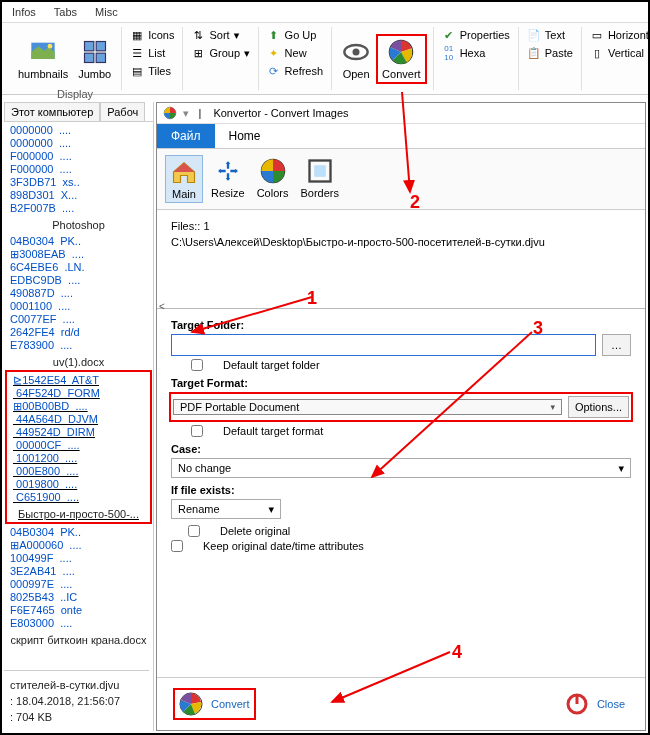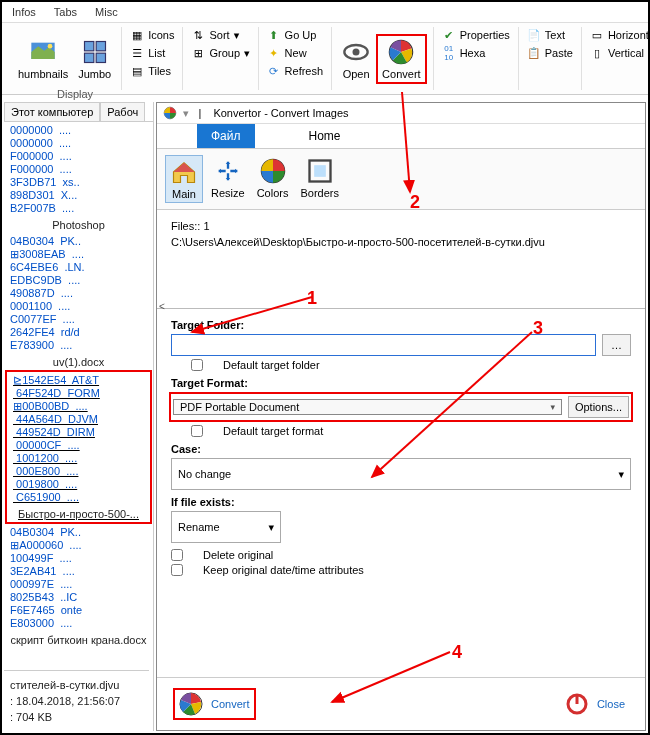--- a/index.html
+++ b/index.html
@@ -27,39 +27,39 @@
 .hexblock .ln { white-space: pre; }
 .hexlabel { text-align: center; padding: 2px 0; color: #222; font-size: 11px; }
 .hex-sel { border: 2px solid #e00; margin: 0 1px; text-decoration: underline; }
 .lp-bottom { position: absolute; bottom: 0; left: 0; right: 4px; border-top: 1px solid #ccc; padding: 6px; font-size: 11px; color: #222; line-height: 16px; }
 
 
 .dialog { position: absolute; left: 154px; top: 100px; right: 2px; bottom: 2px; border: 1px solid #888; background: #fff; display: flex; flex-direction: column; }
 .dlg-title { display: flex; align-items: center; gap: 6px; padding: 3px 6px; background: #fff; border-bottom: 1px solid #ddd; }
 .dlg-title .ic { width: 14px; height: 14px; }
 .dlg-tabs { display: flex; background: #fff; border-bottom: 1px solid #ccc; }
-.dlg-tabs .tab { padding: 5px 14px; font-size: 12px; margin-left: 40px; }
+.dlg-tabs .tab { padding: 5px 14px; font-size: 12px; }
 .dlg-tabs .tab.active { background: #1976d2; color: #fff; }
 .dlg-ribbon { display: flex; gap: 4px; padding: 6px 8px; border-bottom: 1px solid #ccc; background: #fafafa; }
 .dlg-ribbon .bigbtn.active { background: #d6e8f7; border: 1px solid #8ab6e0; }
 .dlg-body { padding: 10px 14px; flex: 1; overflow: hidden; position: relative; }
 .files-info { margin-bottom: 4px; }
 .path { margin-bottom: 8px; word-break: break-all; }
 .splitter { border-top: 1px solid #bbb; margin: 60px -14px 10px; position: relative; }
 .splitter .grip { position: absolute; left: 2px; top: -8px; font-size: 10px; color: #555; }
 .field { margin: 6px 0; }
 .field-label { font-weight: bold; margin-bottom: 3px; display: block; }
 .row { display: flex; align-items: center; gap: 6px; }
 .txtinput { border: 1px solid #2a6fd6; padding: 3px 4px; flex: 1; height: 22px; font-size: 11px; }
 .browse { border: 1px solid #aaa; background: #f3f3f3; padding: 2px 8px; height: 22px; }
 .chk { display: flex; align-items: center; gap: 20px; margin-top: 3px; margin-left: 20px; }
 .chk input { width: 12px; height: 12px; }
 .combo { border: 1px solid #888; background: #f8f8f8; padding: 3px 6px; flex: 1; height: 16px; display: flex; justify-content: space-between; align-items: center; font-family: Consolas, monospace; }
 .combo .arr { font-size: 9px; color: #555; }
-.combo2 { border: 1px solid #aaa; background: #fff; padding: 2px 6px; width: 200px; height: 32px; display: flex; justify-content: space-between; align-items: center; }
+.combo2 { border: 1px solid #aaa; background: #fff; padding: 2px 6px; width: 200px; height: 20px; display: flex; justify-content: space-between; align-items: center; }
 .optbtn { border: 1px solid #aaa; background: #f3f3f3; padding: 3px 6px; height: 22px; }
 .fmt-row { border: 2px solid #e00; padding: 2px; margin-left: -2px; margin-right: -2px; }
 .dlg-footer { display: flex; justify-content: space-between; align-items: center; padding: 10px 16px; border-top: 1px solid #ccc; }
 .footbtn { display: flex; align-items: center; gap: 8px; font-size: 16px; color: #1565c0; padding: 0 4px; }
 .footbtn .ic { width: 24px; height: 24px; }
 .convert-box { border: 2px solid #e00; padding: 2px 4px; }
 
 
 .anno-num { position: absolute; color: #e00; font-weight: bold; font-size: 18px; font-family: Arial; z-index: 50; }
 svg.arrows { position: absolute; left: 0; top: 0; pointer-events: none; z-index: 40; }
@@ -354,21 +354,21 @@
     </div>
 
     <div class="field">
       <span class="field-label">If file exists:</span>
       <div class="combo2" style="width:110px">
         <span>Rename</span>
           <span class="arr">▾</span>
       </div>
     </div>
 
-    <label class="chk" style="margin-left:0">
+    <label class="chk" style="margin-left:17px">
         <input type="checkbox" style="">
         <span>Delete original</span>
       </label>
     <label class="chk" style="margin-left:0">
         <input type="checkbox" style="">
         <span>Keep original date/time attributes</span>
       </label>
   </div>
 
   <div class="dlg-footer">

